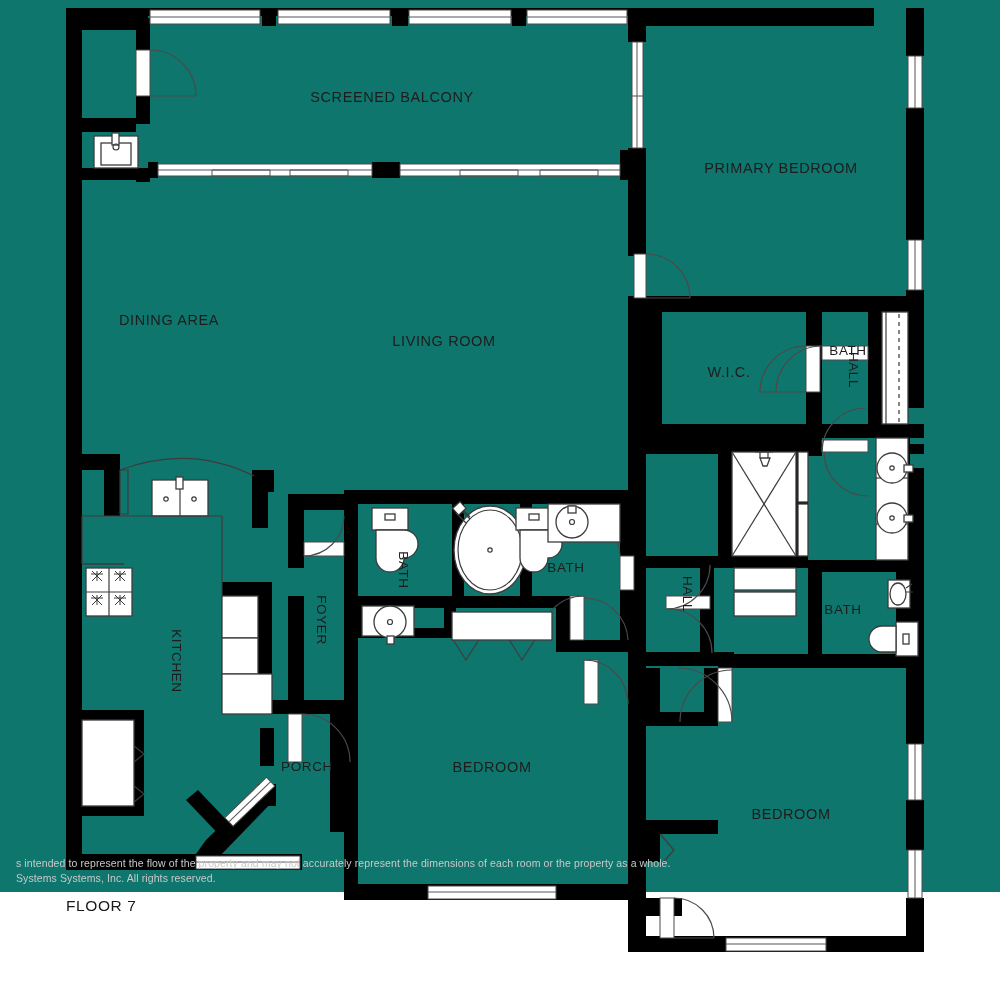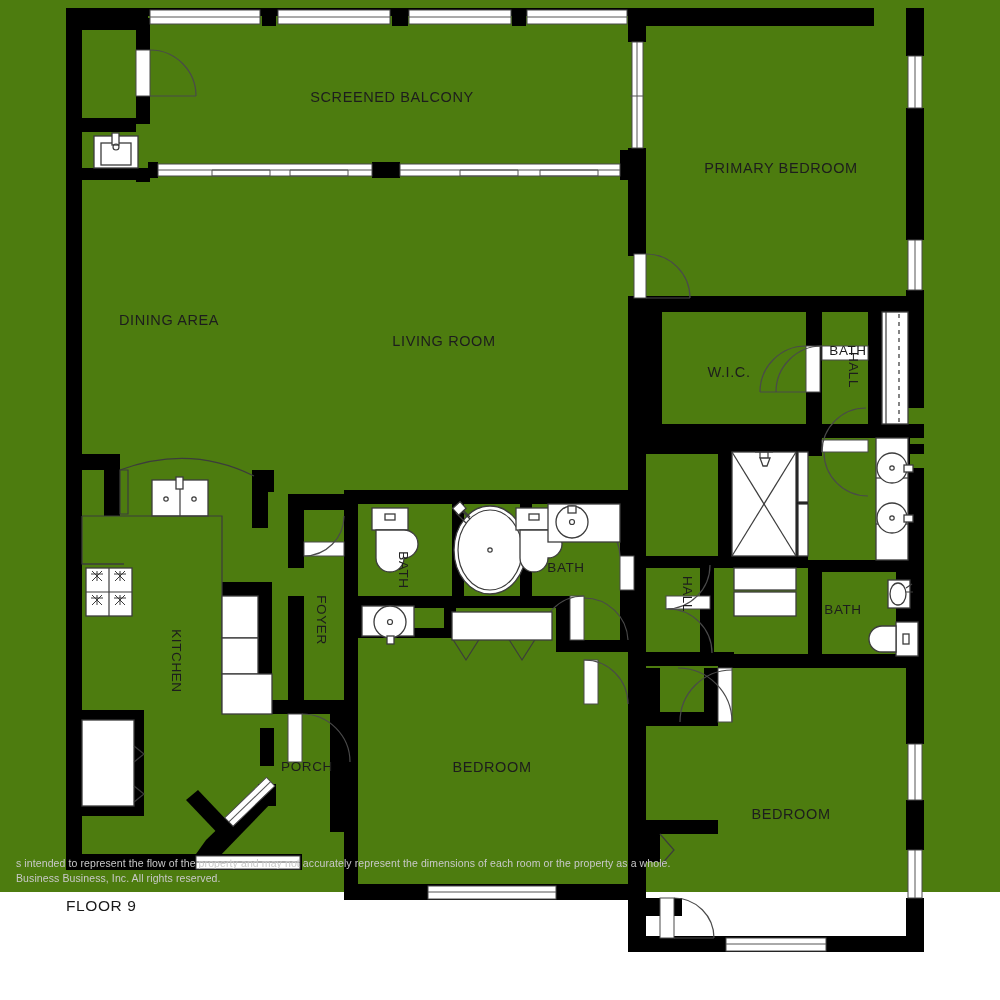--- a/index.html
+++ b/index.html
@@ -2,21 +2,21 @@
 <html><head>
 <meta charset="utf-8">
 <title>Floor Plan</title>
 <style>
   html,body{margin:0;padding:0;background:#ffffff;}
   body{
     font-family:"Liberation Sans","DejaVu Sans",sans-serif;
     width:1000px;height:1000px;overflow:hidden;
     -webkit-font-smoothing:antialiased;
   }
-  #stage{position:relative;width:1000px;height:892px;background:#4d7c0f;}
+  #stage{position:relative;width:1000px;height:892px;background:#0f766e;}
   #plan{position:absolute;left:0;top:0;width:1000px;height:1000px;}
 
   .footer{
     position:absolute;left:0;right:0;bottom:6px;
     font-size:10.5px;line-height:15px;color:#c9c9c9;
     letter-spacing:.1px;white-space:nowrap;
   }
   .footer div{padding-left:16px;}
   .floor-label{
     position:absolute;left:66px;top:897px;
@@ -431,19 +431,19 @@
         <text x="843" y="610" text-anchor="middle" dominant-baseline="middle" font-size="13.5" letter-spacing="0.6">BATH</text>
         <text x="687" y="594" text-anchor="middle" dominant-baseline="middle" font-size="13.5" letter-spacing="0.6" transform="rotate(90 687 594)">HALL</text>
         <text x="176" y="661" text-anchor="middle" dominant-baseline="middle" font-size="13.5" letter-spacing="0.6" transform="rotate(90 176 661)">KITCHEN</text>
         <text x="321" y="620" text-anchor="middle" dominant-baseline="middle" font-size="13.5" letter-spacing="0.6" transform="rotate(90 321 620)">FOYER</text>
         <text x="307" y="767" text-anchor="middle" dominant-baseline="middle" font-size="13.5" letter-spacing="0.6">PORCH</text>
         <text x="492" y="768" text-anchor="middle" dominant-baseline="middle" font-size="14.5" letter-spacing="0.6">BEDROOM</text>
         <text x="791" y="815" text-anchor="middle" dominant-baseline="middle" font-size="14.5" letter-spacing="0.6">BEDROOM</text>
       </g>
   </svg>
 
-  <div class="floor-label">FLOOR 9</div>
+  <div class="floor-label">FLOOR 7</div>
 
   <div class="footer">
     <div>s intended to represent the flow of the property and may not accurately represent the dimensions of each room or the property as a whole.</div>
-    <div>Business Business, Inc. All rights reserved.</div>
+    <div>Systems Systems, Inc. All rights reserved.</div>
   </div>
 </div>
 
 </body></html>

